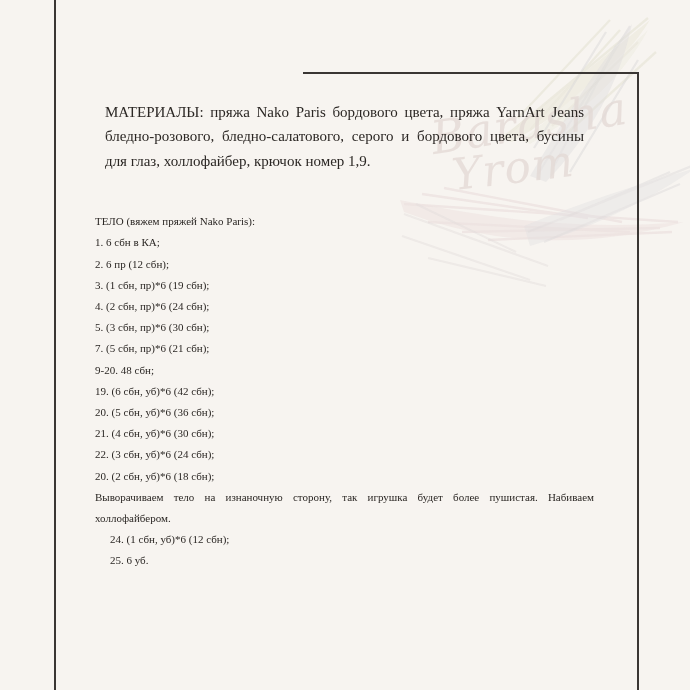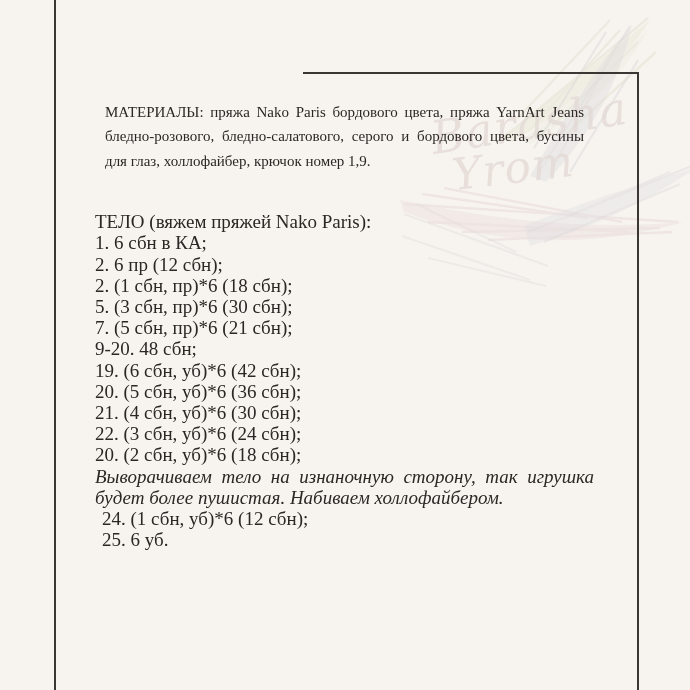--- a/index.html
+++ b/index.html
@@ -95,35 +95,35 @@
     line-height: 24.4px;
     text-align: justify;
     text-justify: inter-word;
     margin: 10px;
     hyphens: none;
   }
   .section-gap {
     height: 28px;
   }
   .rows {
-    font-size: 19px;
+    font-size: 11px;
     line-height: 21.2px;
   }
   .row {
     white-space: nowrap;
   }
   .row-note {
     white-space: normal;
     text-align: justify;
     text-justify: inter-word;
     width: 499px;
-    font-style: italic;
   }
   .row-indent {
     padding-left: 7px;
+    margin-left: 8px;
   }
 </style>
 </head>
 <body>
 
 <div class="page">
 
   <div class="watermark-layer">
 
     <svg class="wm-frond" style="left:470px; top:8px;" width="220" height="140" viewBox="0 0 220 140">
@@ -198,21 +198,22 @@
 
     <p class="materials">МАТЕРИАЛЫ: пряжа Nako Paris бордового цвета, пряжа YarnArt Jeans бледно-розового, бледно-салатового, серого и бордового цвета, бусины для глаз, холлофайбер, крючок номер 1,9.</p>
 
     <div class="section-gap"></div>
 
     <div class="rows">
       <div class="row">ТЕЛО (вяжем пряжей Nako Paris):</div>
       <div id="rows-container">
           <div class="row">1. 6 сбн в КА;</div>
           <div class="row">2. 6 пр (12 сбн);</div>
-          <div class="row">2. (1 сбн, пр)*6 (18 сбн);</div>
+          <div class="row">3. (1 сбн, пр)*6 (19 сбн);</div>
+          <div class="row">4. (2 сбн, пр)*6 (24 сбн);</div>
           <div class="row">5. (3 сбн, пр)*6 (30 сбн);</div>
           <div class="row">7. (5 сбн, пр)*6 (21 сбн);</div>
           <div class="row">9-20. 48 сбн;</div>
           <div class="row">19. (6 сбн, уб)*6 (42 сбн);</div>
           <div class="row">20. (5 сбн, уб)*6 (36 сбн);</div>
           <div class="row">21. (4 сбн, уб)*6 (30 сбн);</div>
           <div class="row">22. (3 сбн, уб)*6 (24 сбн);</div>
           <div class="row">20. (2 сбн, уб)*6 (18 сбн);</div>
           <div class="row-note">Выворачиваем тело на изнаночную сторону, так игрушка будет более пушистая. Набиваем холлофайбером.</div>
           <div class="row row-indent">24. (1 сбн, уб)*6 (12 сбн);</div>

